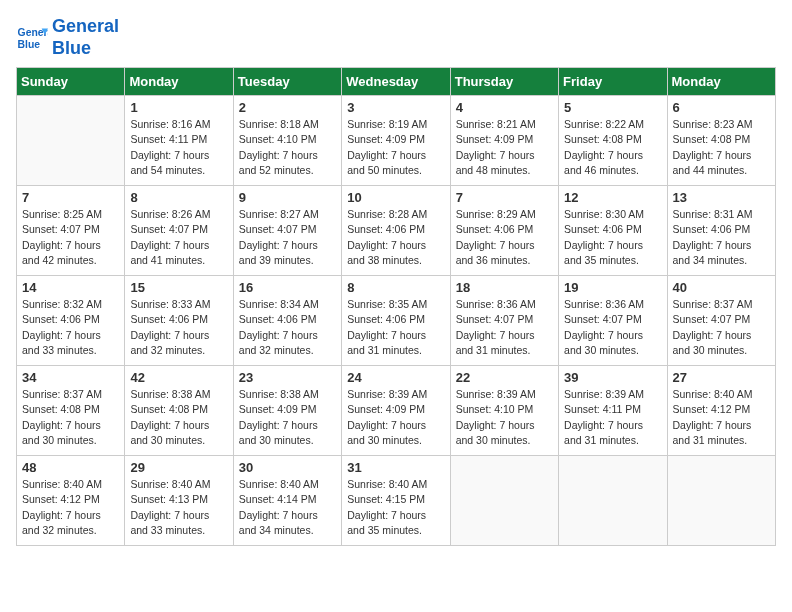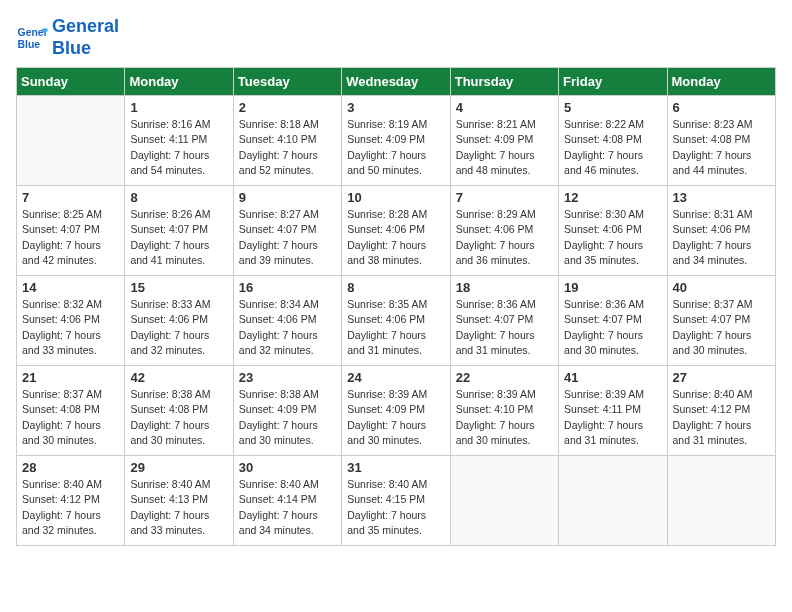--- a/index.html
+++ b/index.html
@@ -193,51 +193,51 @@
           <div class="day-number">19</div>
           <div class="day-info">Sunrise: 8:36 AM<br>Sunset: 4:07 PM<br>Daylight: 7 hours<br>and 30 minutes.</div>
         </td>
         <td>
           <div class="day-number">40</div>
           <div class="day-info">Sunrise: 8:37 AM<br>Sunset: 4:07 PM<br>Daylight: 7 hours<br>and 30 minutes.</div>
         </td>
       </tr>
       <tr>
         <td>
-          <div class="day-number">21</div>
+          <div class="day-number">34</div>
           <div class="day-info">Sunrise: 8:37 AM<br>Sunset: 4:08 PM<br>Daylight: 7 hours<br>and 30 minutes.</div>
         </td>
         <td>
           <div class="day-number">42</div>
           <div class="day-info">Sunrise: 8:38 AM<br>Sunset: 4:08 PM<br>Daylight: 7 hours<br>and 30 minutes.</div>
         </td>
         <td>
           <div class="day-number">23</div>
           <div class="day-info">Sunrise: 8:38 AM<br>Sunset: 4:09 PM<br>Daylight: 7 hours<br>and 30 minutes.</div>
         </td>
         <td>
           <div class="day-number">24</div>
           <div class="day-info">Sunrise: 8:39 AM<br>Sunset: 4:09 PM<br>Daylight: 7 hours<br>and 30 minutes.</div>
         </td>
         <td>
           <div class="day-number">22</div>
           <div class="day-info">Sunrise: 8:39 AM<br>Sunset: 4:10 PM<br>Daylight: 7 hours<br>and 30 minutes.</div>
         </td>
         <td>
-          <div class="day-number">41</div>
+          <div class="day-number">39</div>
           <div class="day-info">Sunrise: 8:39 AM<br>Sunset: 4:11 PM<br>Daylight: 7 hours<br>and 31 minutes.</div>
         </td>
         <td>
           <div class="day-number">27</div>
           <div class="day-info">Sunrise: 8:40 AM<br>Sunset: 4:12 PM<br>Daylight: 7 hours<br>and 31 minutes.</div>
         </td>
       </tr>
       <tr>
         <td>
-          <div class="day-number">28</div>
+          <div class="day-number">48</div>
           <div class="day-info">Sunrise: 8:40 AM<br>Sunset: 4:12 PM<br>Daylight: 7 hours<br>and 32 minutes.</div>
         </td>
         <td>
           <div class="day-number">29</div>
           <div class="day-info">Sunrise: 8:40 AM<br>Sunset: 4:13 PM<br>Daylight: 7 hours<br>and 33 minutes.</div>
         </td>
         <td>
           <div class="day-number">30</div>
           <div class="day-info">Sunrise: 8:40 AM<br>Sunset: 4:14 PM<br>Daylight: 7 hours<br>and 34 minutes.</div>
         </td>

